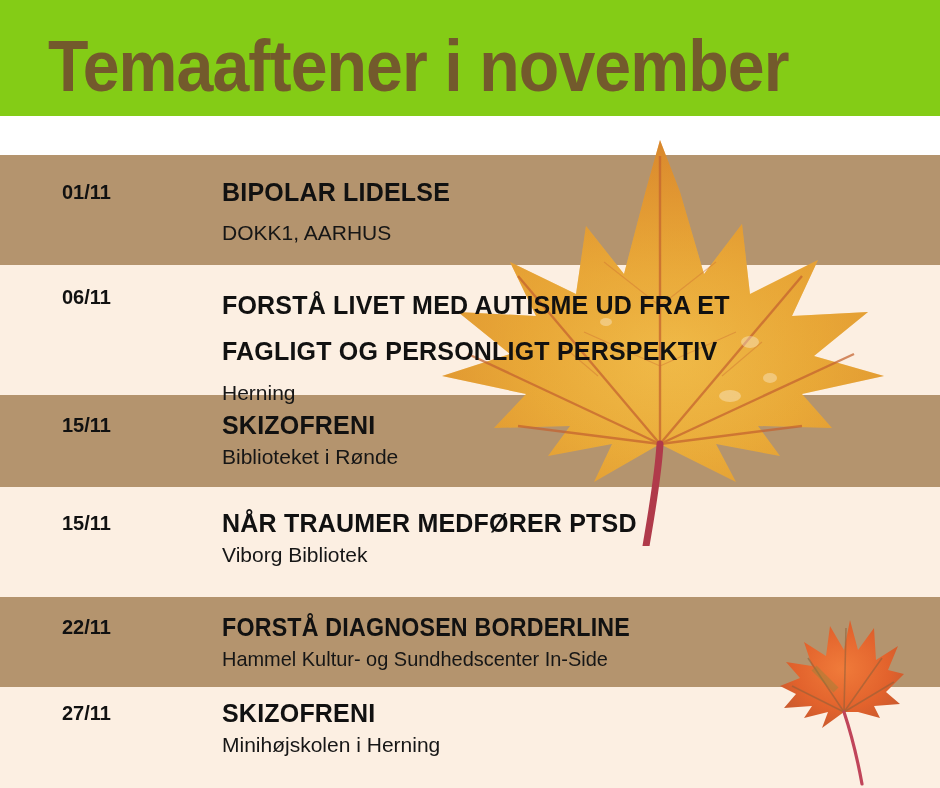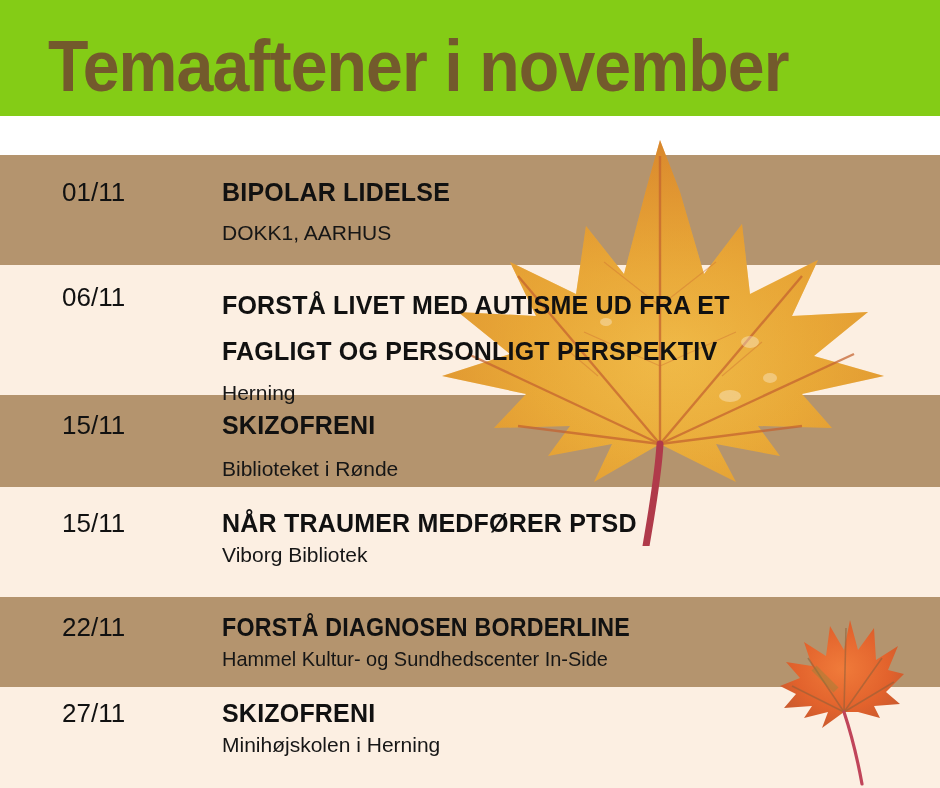--- a/index.html
+++ b/index.html
@@ -63,22 +63,22 @@
   .rows{position:absolute;left:0;top:0;width:940px;height:788px;z-index:4;}
   .row{
     position:absolute;
     left:0;width:940px;
     display:flex;
     align-items:flex-start;
   }
   .row-date{
     position:absolute;
     left:62px;
-    font-weight:400;
-    font-size:26px;
+    font-weight:700;
+    font-size:20px;
     line-height:30px;
     color:#111111;
     letter-spacing:0px;
     white-space:nowrap;
   }
   .row-body{
     position:absolute;
     left:222px;
     right:8px;
   }
@@ -237,21 +237,21 @@
         <div class="row-title" style="line-height:46px;">FORSTÅ LIVET MED AUTISME UD FRA ET
 FAGLIGT OG PERSONLIGT PERSPEKTIV</div>
         <div class="row-venue" style="margin-top:6px;">Herning</div>
       </div>
     </div>
 
     <div class="row" style="top:410px;">
       <div class="row-date">15/11</div>
       <div class="row-body">
         <div class="row-title">SKIZOFRENI</div>
-        <div class="row-venue" style="margin-top:16px;">Biblioteket i Rønde</div>
+        <div class="row-venue" style="margin-top:4px;">Biblioteket i Rønde</div>
       </div>
     </div>
 
     <div class="row" style="top:508px;">
       <div class="row-date">15/11</div>
       <div class="row-body">
         <div class="row-title">NÅR TRAUMER MEDFØRER PTSD</div>
         <div class="row-venue" style="margin-top:4px;">Viborg Bibliotek</div>
       </div>
     </div>

